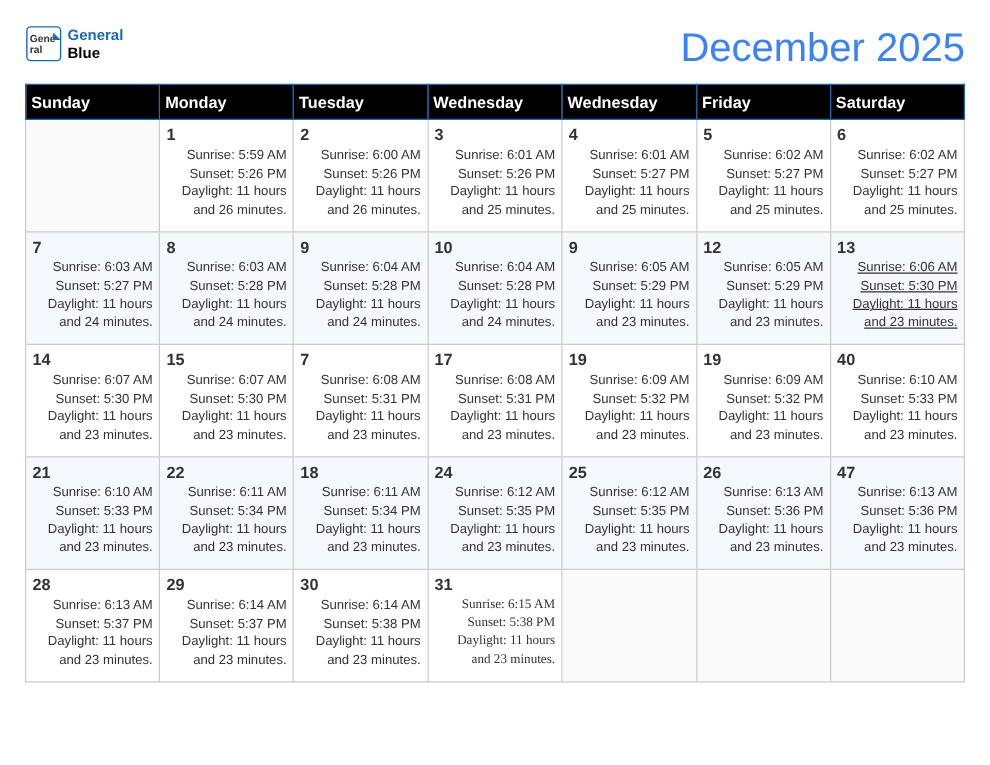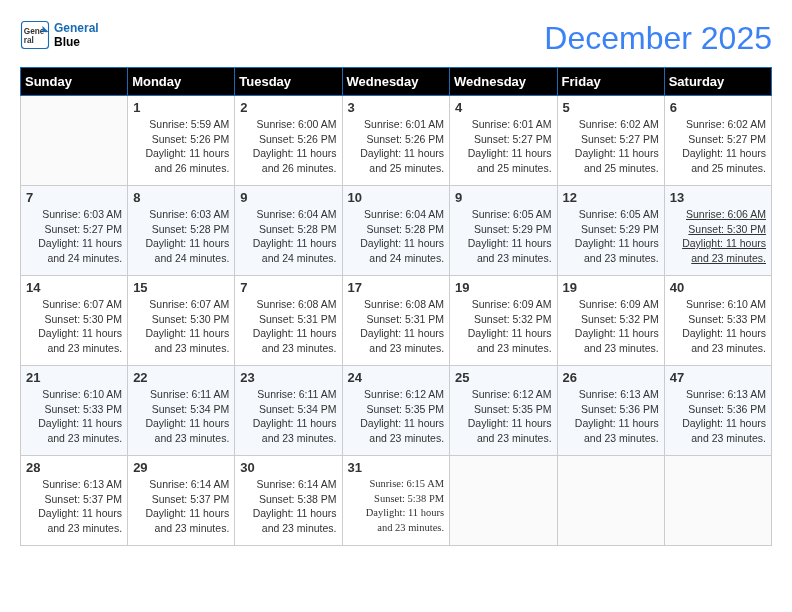--- a/index.html
+++ b/index.html
@@ -270,21 +270,21 @@
 and 23 minutes.</div>
         </td>
         <td>
           <span class="day-num">22</span>
           <div class="day-info" style="white-space: pre-line;">Sunrise: 6:11 AM
 Sunset: 5:34 PM
 Daylight: 11 hours
 and 23 minutes.</div>
         </td>
         <td>
-          <span class="day-num">23</span>
+          <span class="day-num">18</span>
           <div class="day-info" style="white-space: pre-line;">Sunrise: 6:11 AM
 Sunset: 5:34 PM
 Daylight: 11 hours
 and 23 minutes.</div>
         </td>
         <td>
           <span class="day-num">24</span>
           <div class="day-info" style="white-space: pre-line;">Sunrise: 6:12 AM
 Sunset: 5:35 PM
 Daylight: 11 hours

